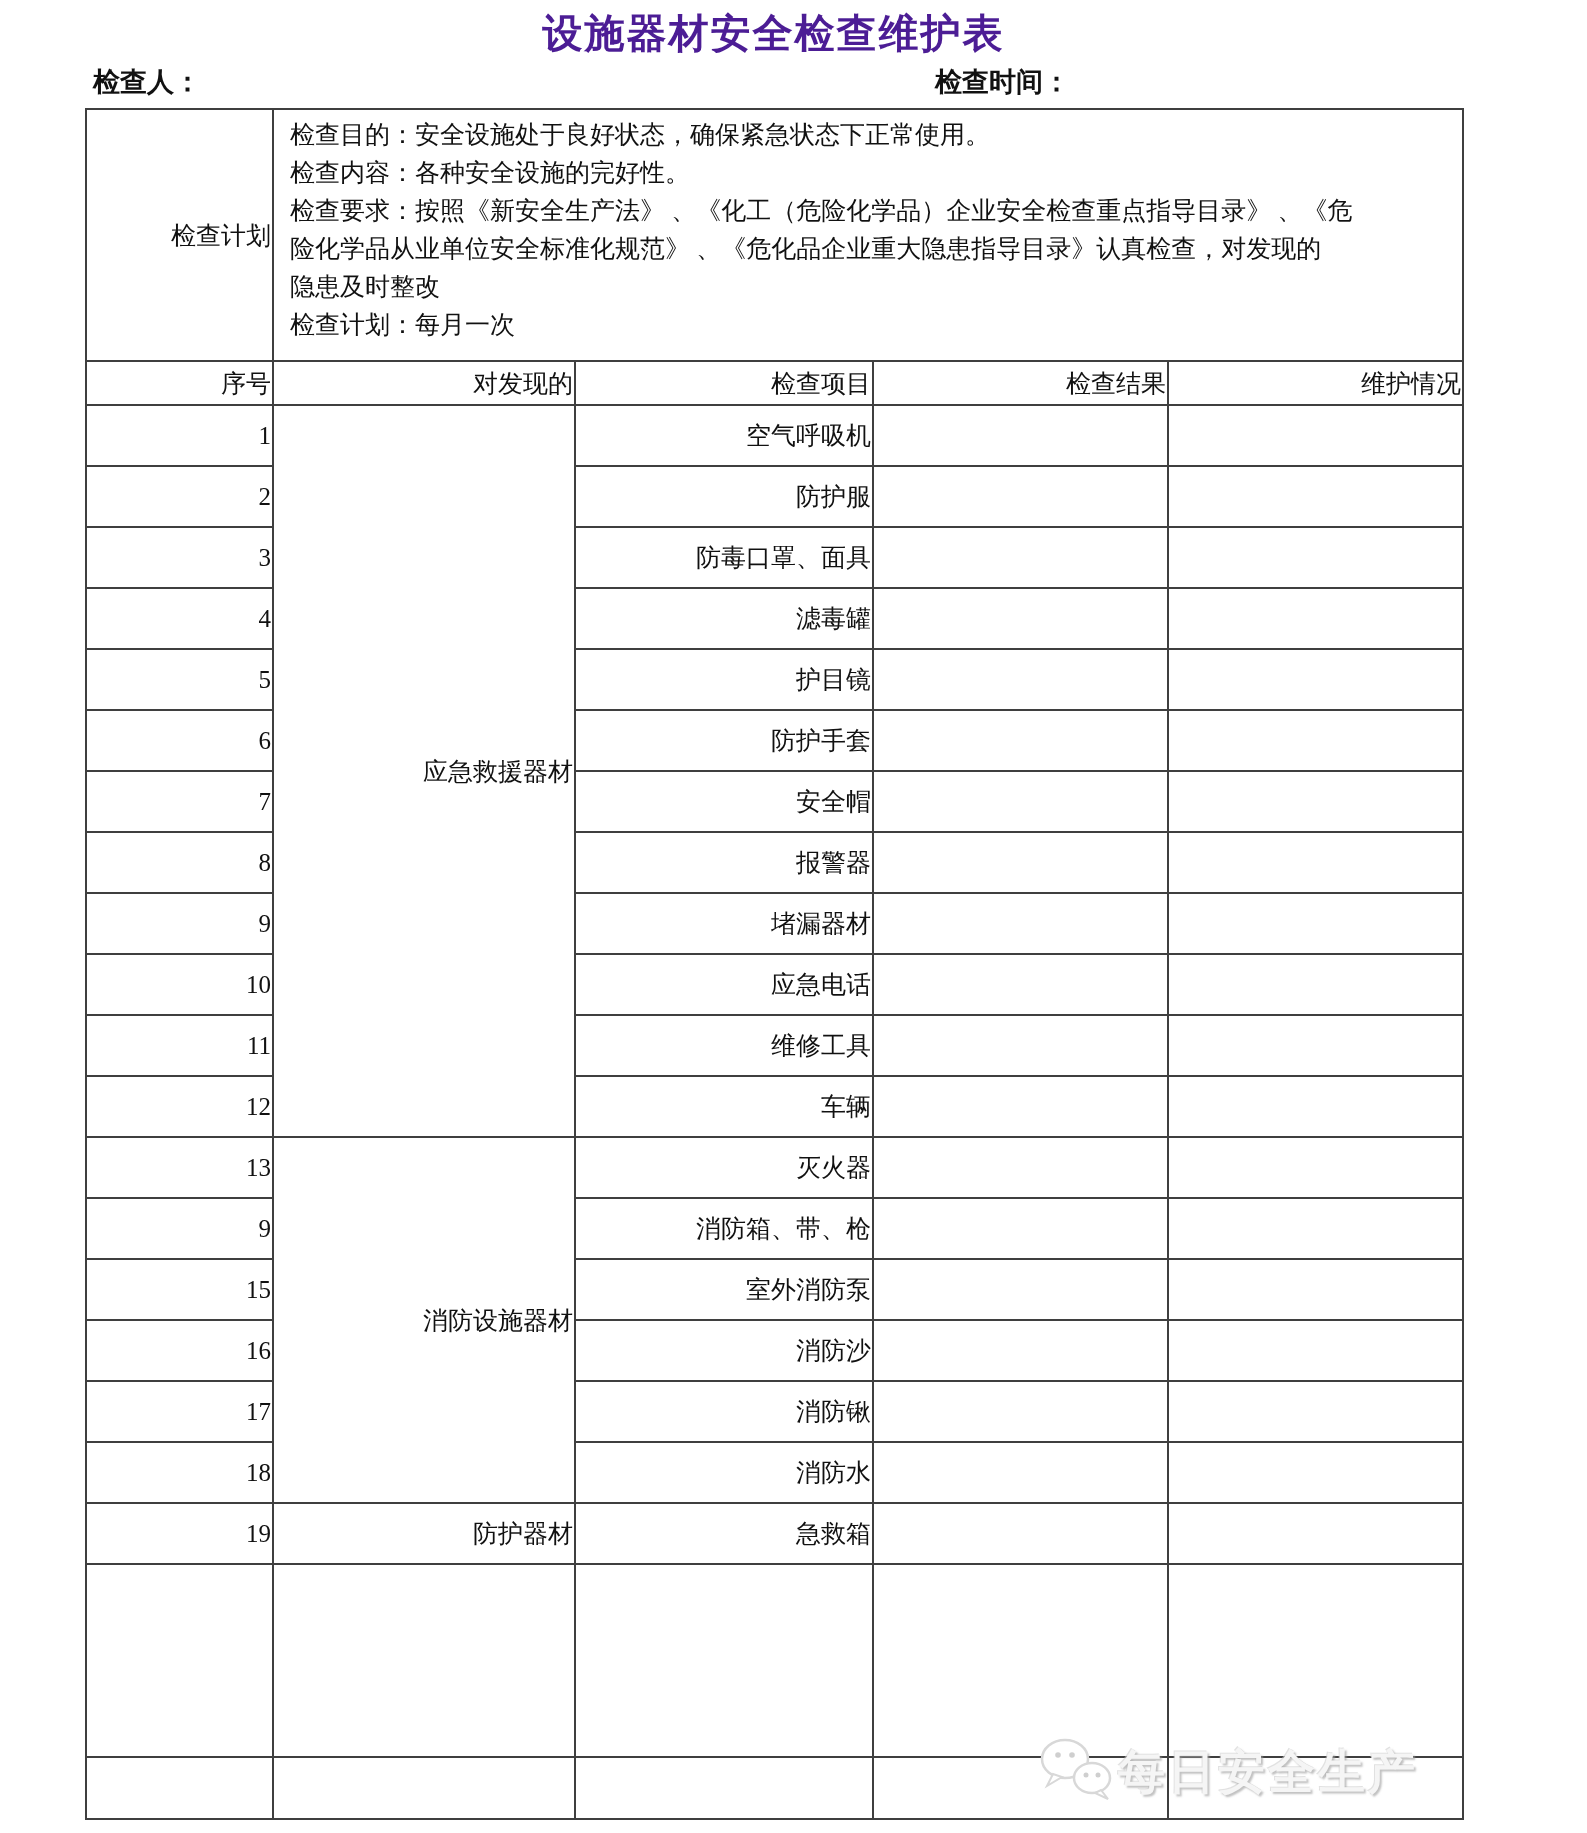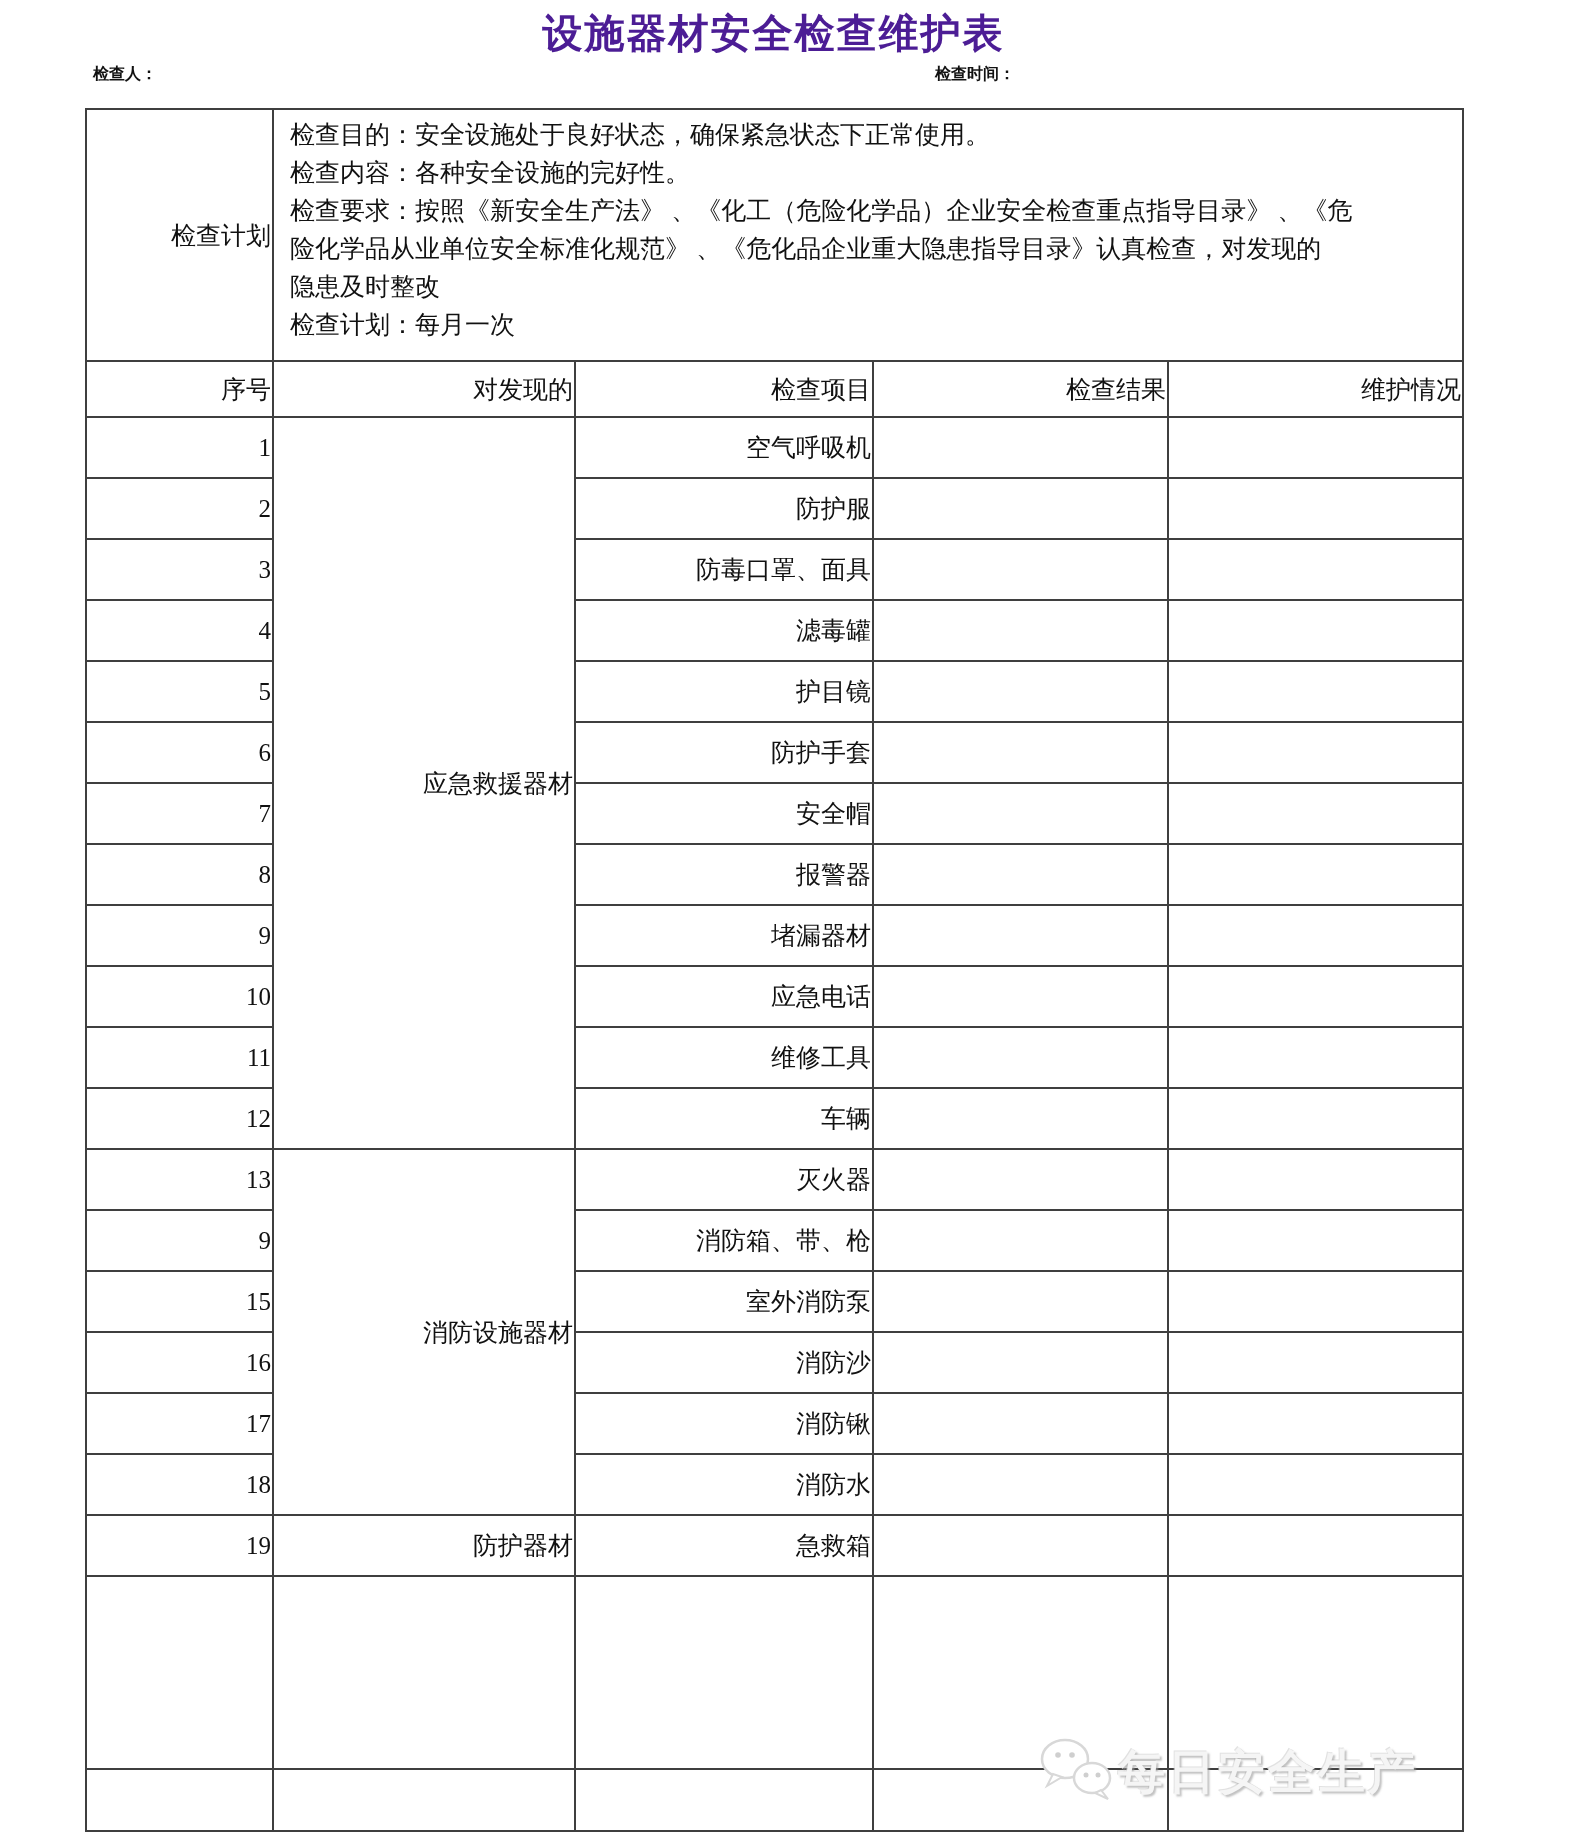--- a/index.html
+++ b/index.html
@@ -6,32 +6,32 @@
   body{
     width:1587px;height:1833px;position:relative;overflow:hidden;
     font-family:"Liberation Serif","DejaVu Serif",serif;color:#111111;
   }
   .page-title{
     position:absolute;left:85px;top:6px;width:1377px;height:52px;
     text-align:center;font-size:40px;font-weight:bold;
     font-family:"Liberation Sans","DejaVu Sans",sans-serif;
     letter-spacing:2px;color:#4c1d95;
   }
-  .meta-row{position:absolute;left:85px;top:64px;width:1377px;height:32px;font-size:16px;font-weight:bold;}
+  .meta-row{position:absolute;left:85px;top:64px;width:1377px;height:32px;font-size:27px;font-weight:bold;}
   .inspector-label{position:absolute;left:8px;top:0;}
   .time-label{position:absolute;left:850px;top:0;}
   table.doc{
     position:absolute;left:85px;top:108px;width:1377px;
     border-collapse:collapse;table-layout:fixed;
   }
   table.doc td{border:2px solid #3f3f3f;font-size:25px;vertical-align:middle;overflow:hidden;}
   .c1{width:187px;}.c2{width:302px;}.c3{width:298px;}.c4{width:295px;}.c5{width:295px;}
   .center{text-align:right;}
   tr.plan-row{height:234px;}
-  tr.header-row{height:56px;margin-top:28px;}
+  tr.header-row{height:44px;margin-top:28px;}
   tr.item-row{height:61px;}
   tr.empty-row-a{height:193px;}
   tr.empty-row-b{height:62px;}
   td.plan-content{vertical-align:top;padding:6px 14px 16px 16px;}
   td.plan-content .plan-line{display:block;line-height:38px;white-space:nowrap;}
   .thick td{border-top-width:4px;}
   .watermark{
     position:absolute;left:1038px;top:1736px;height:72px;
     display:flex;align-items:center;gap:0;z-index:5;
   }

